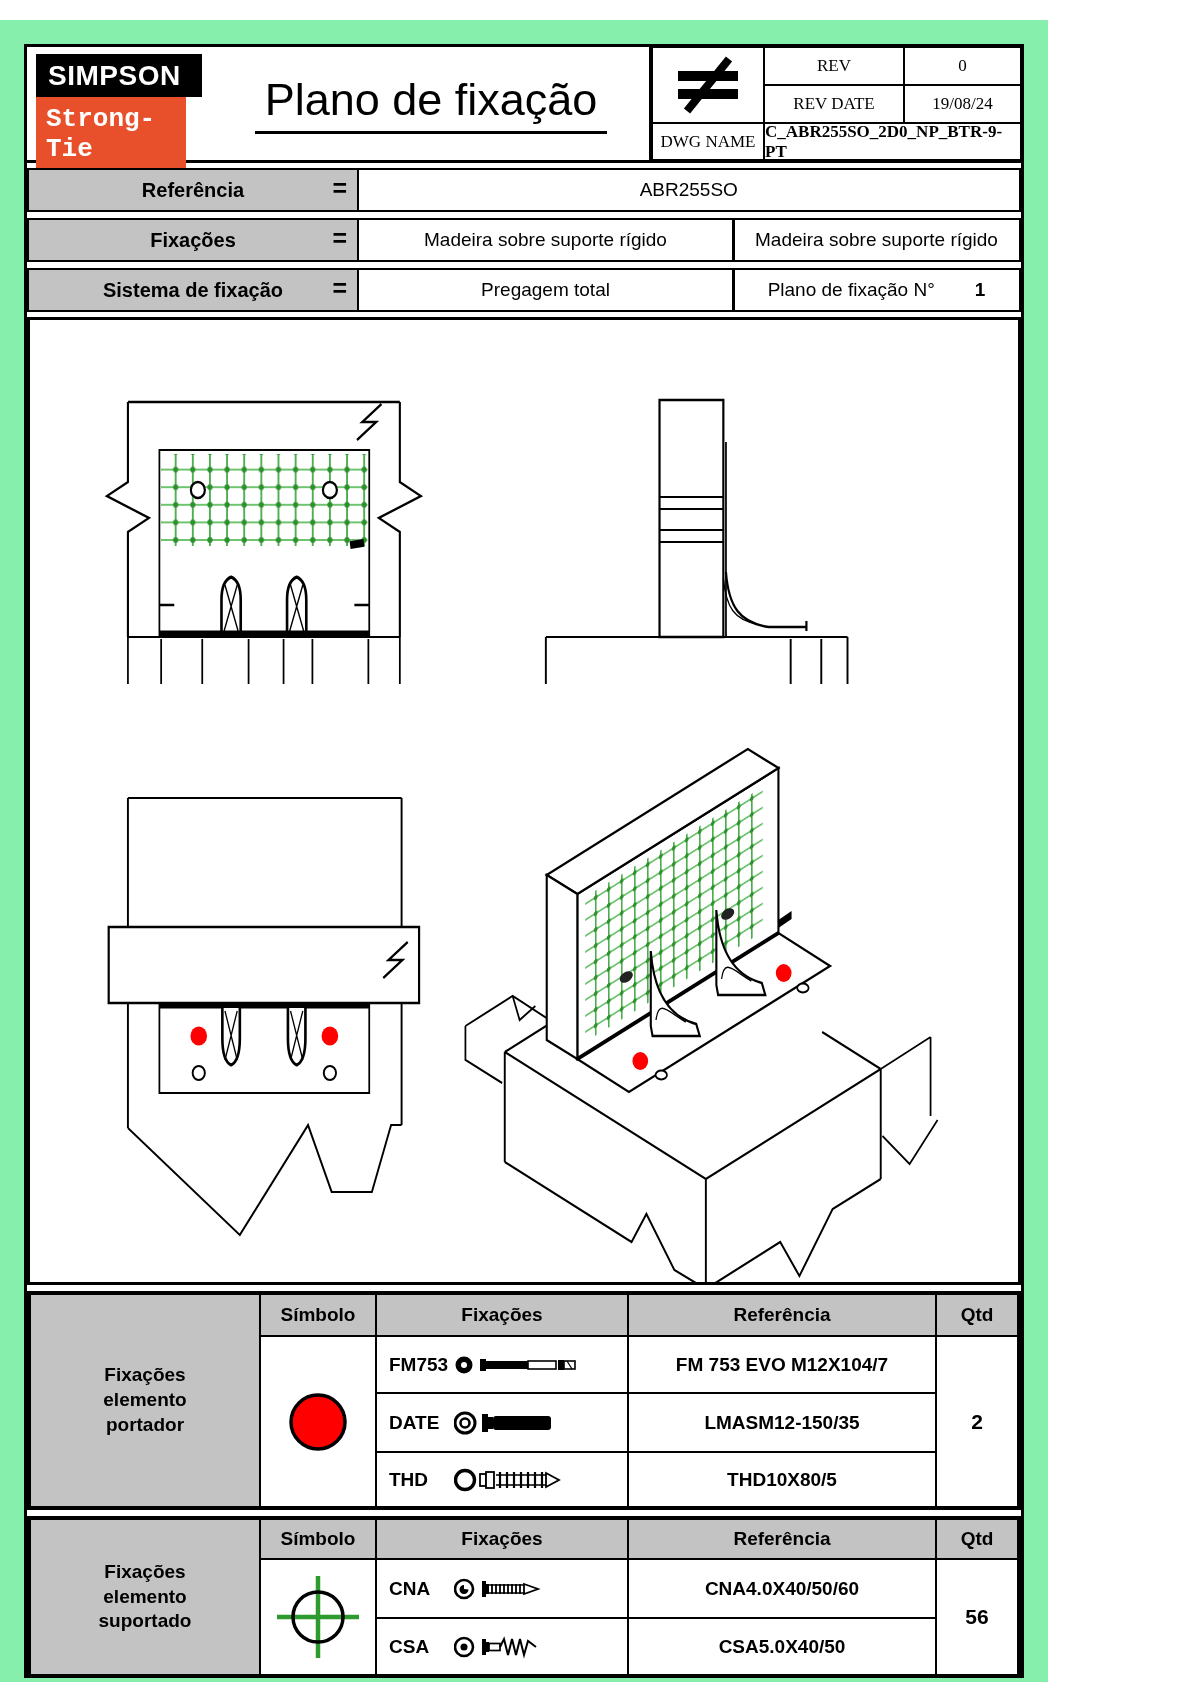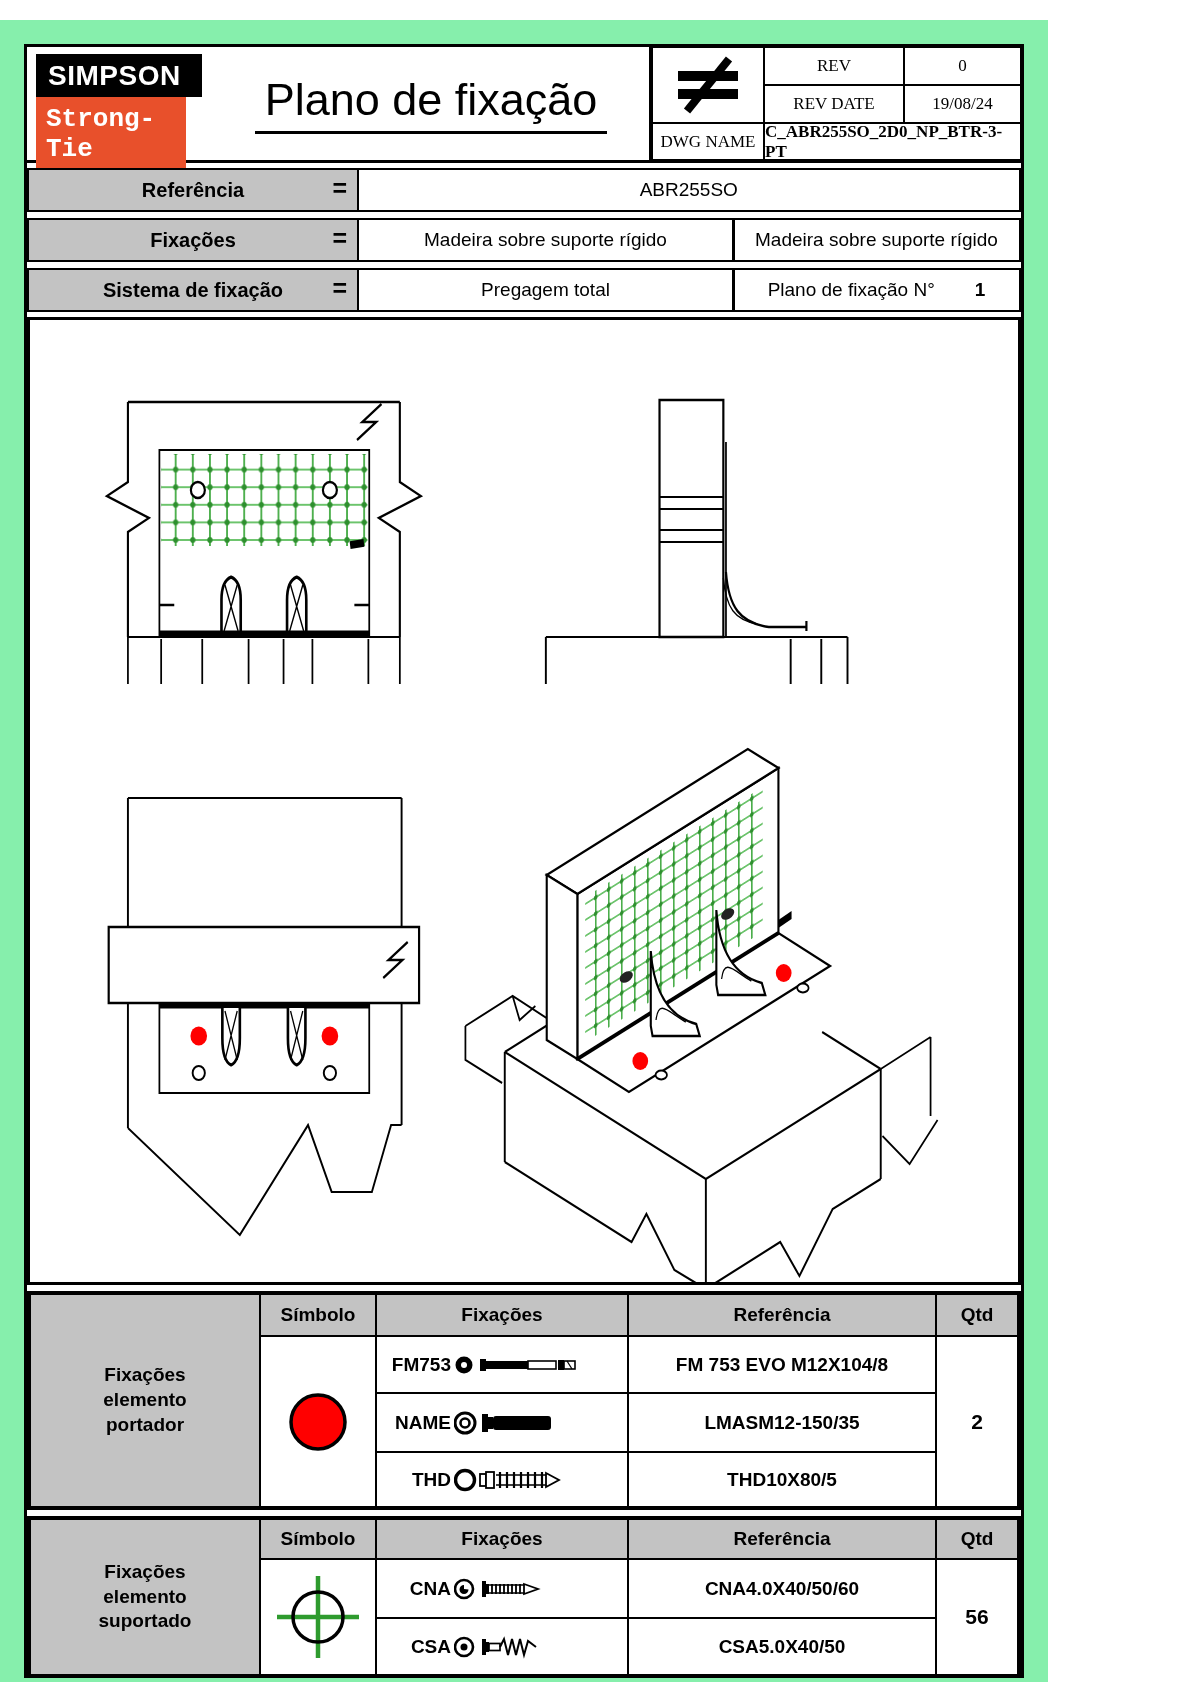--- a/index.html
+++ b/index.html
@@ -38,21 +38,21 @@
 
   
   .drawing-box { height:968px; margin-top:5px; border:3px solid #000; flex:none; position:relative; }
   .drawing-box svg { display:block; width:100%; height:100%; }
 
   
   .ftable { display:grid; border:3px solid #000; margin-top:6px; flex:none;
     grid-template-columns:230px 116px 252px 1fr 82px; }
   .ftable.portador { grid-template-rows:42px 57px 59px 55px; }
   .ftable.suportado { grid-template-rows:40px 59px 57px; }
-  .ftable > div { border:1.5px solid #000; display:flex; align-items:center; justify-content:center;text-align:right; }
+  .ftable > div { border:1.5px solid #000; display:flex; align-items:center; justify-content:center; }
   .cell-gray { background:#C3C3C3; font-weight:bold; font-size:19px; }
   .rowlabel { grid-column:1; grid-row:1 / -1; flex-direction:column; line-height:1.3; }
   .sym-span3 { grid-column:2; grid-row:2 / 5; background:#fff; }
   .sym-span2 { grid-column:2; grid-row:2 / 4; background:#fff; }
   .qty-span3 { grid-column:5; grid-row:2 / 5; font-weight:bold; font-size:21px; }
   .qty-span2 { grid-column:5; grid-row:2 / 4; font-weight:bold; font-size:21px; }
   .fix-cell { justify-content:flex-start !important; padding-left:12px; gap:3px; }
   .fix-code { font-weight:bold; font-size:19px; width:62px; flex:none; }
   .ref-cell { font-weight:bold; font-size:19px; }
 </style>
@@ -76,21 +76,21 @@
             <rect x="7" y="16" width="60" height="10" fill="#000"></rect>
             <rect x="7" y="34" width="60" height="10" fill="#000"></rect>
             <line x1="16" y1="56" x2="58" y2="4" stroke="#000" stroke-width="8"></line>
           </svg>
         </div>
         <div>REV</div>
         <div>0</div>
         <div>REV DATE</div>
         <div>19/08/24</div>
         <div class="dwg-label">DWG NAME</div>
-        <div class="dwg-value">C_ABR255SO_2D0_NP_BTR-3-PT</div>
+        <div class="dwg-value">C_ABR255SO_2D0_NP_BTR-9-PT</div>
       </div>
     </div>
 
     <div class="info-row first">
       <div class="info-label">
         <span>Referência</span>
         <span class="eq">=</span>
       </div>
       <div class="info-value">ABR255SO</div>
     </div>
@@ -233,24 +233,24 @@
             <circle cx="10" cy="13" r="3" fill="#fff"></circle>
           <rect x="26" y="7" width="6" height="12" fill="#000"></rect>
             <rect x="32" y="9" width="4" height="8" fill="#000"></rect>
           <rect x="36" y="9" width="38" height="8" fill="#000"></rect>
           <rect x="74" y="9" width="28" height="8" fill="#fff" stroke="#000" stroke-width="1.6"></rect>
           <rect x="104" y="8" width="6" height="10" fill="#000"></rect>
           <rect x="110" y="9" width="11" height="8" fill="#fff" stroke="#000" stroke-width="1.6"></rect>
           <line x1="113" y1="9" x2="118" y2="17" stroke="#000" stroke-width="1.2"></line>
         </svg>
       </div>
-      <div class="ref-cell">FM 753 EVO M12X104/8</div>
-
-      <div class="fix-cell">
-        <span class="fix-code">NAME</span>
+      <div class="ref-cell">FM 753 EVO M12X104/7</div>
+
+      <div class="fix-cell">
+        <span class="fix-code">DATE</span>
         <svg width="132" height="28" viewBox="0 0 132 28">
           <circle cx="11" cy="14" r="10" fill="none" stroke="#000" stroke-width="3"></circle>
           <circle cx="11" cy="14" r="4.5" fill="none" stroke="#000" stroke-width="2.6"></circle>
           <rect x="28" y="5" width="6" height="18" fill="#000"></rect>
             <rect x="34" y="8" width="5" height="12" fill="#000"></rect>
           <rect x="39" y="7" width="58" height="14" rx="3" fill="#000"></rect>
         </svg>
       </div>
       <div class="ref-cell">LMASM12-150/35</div>
 

